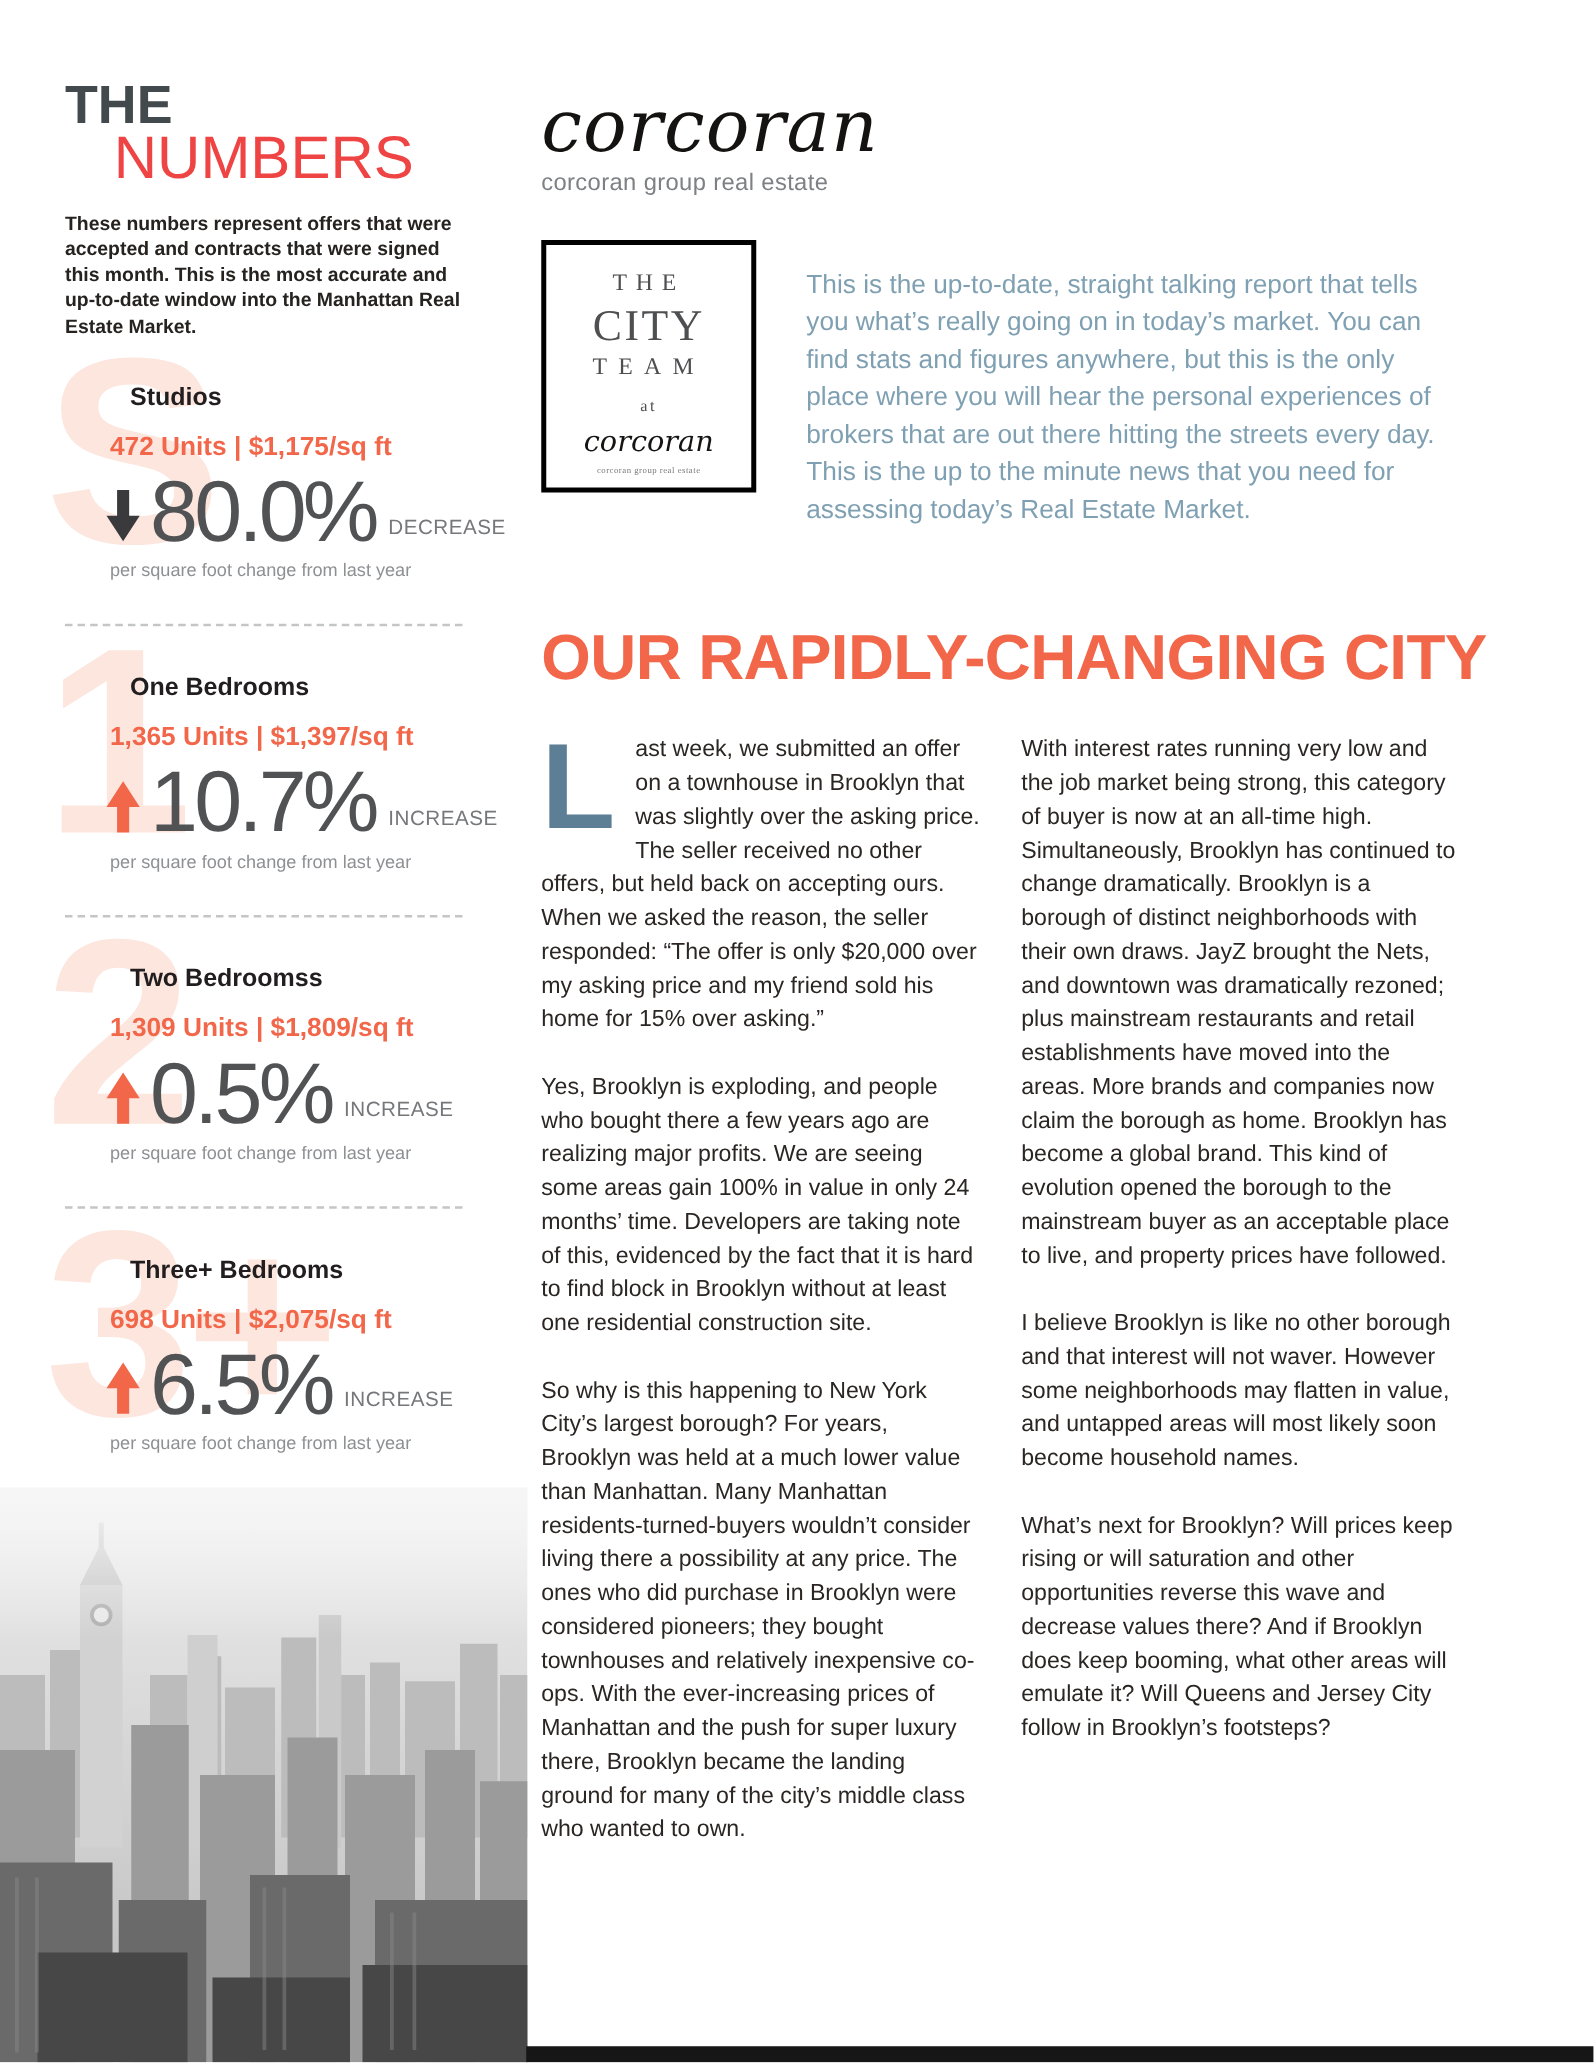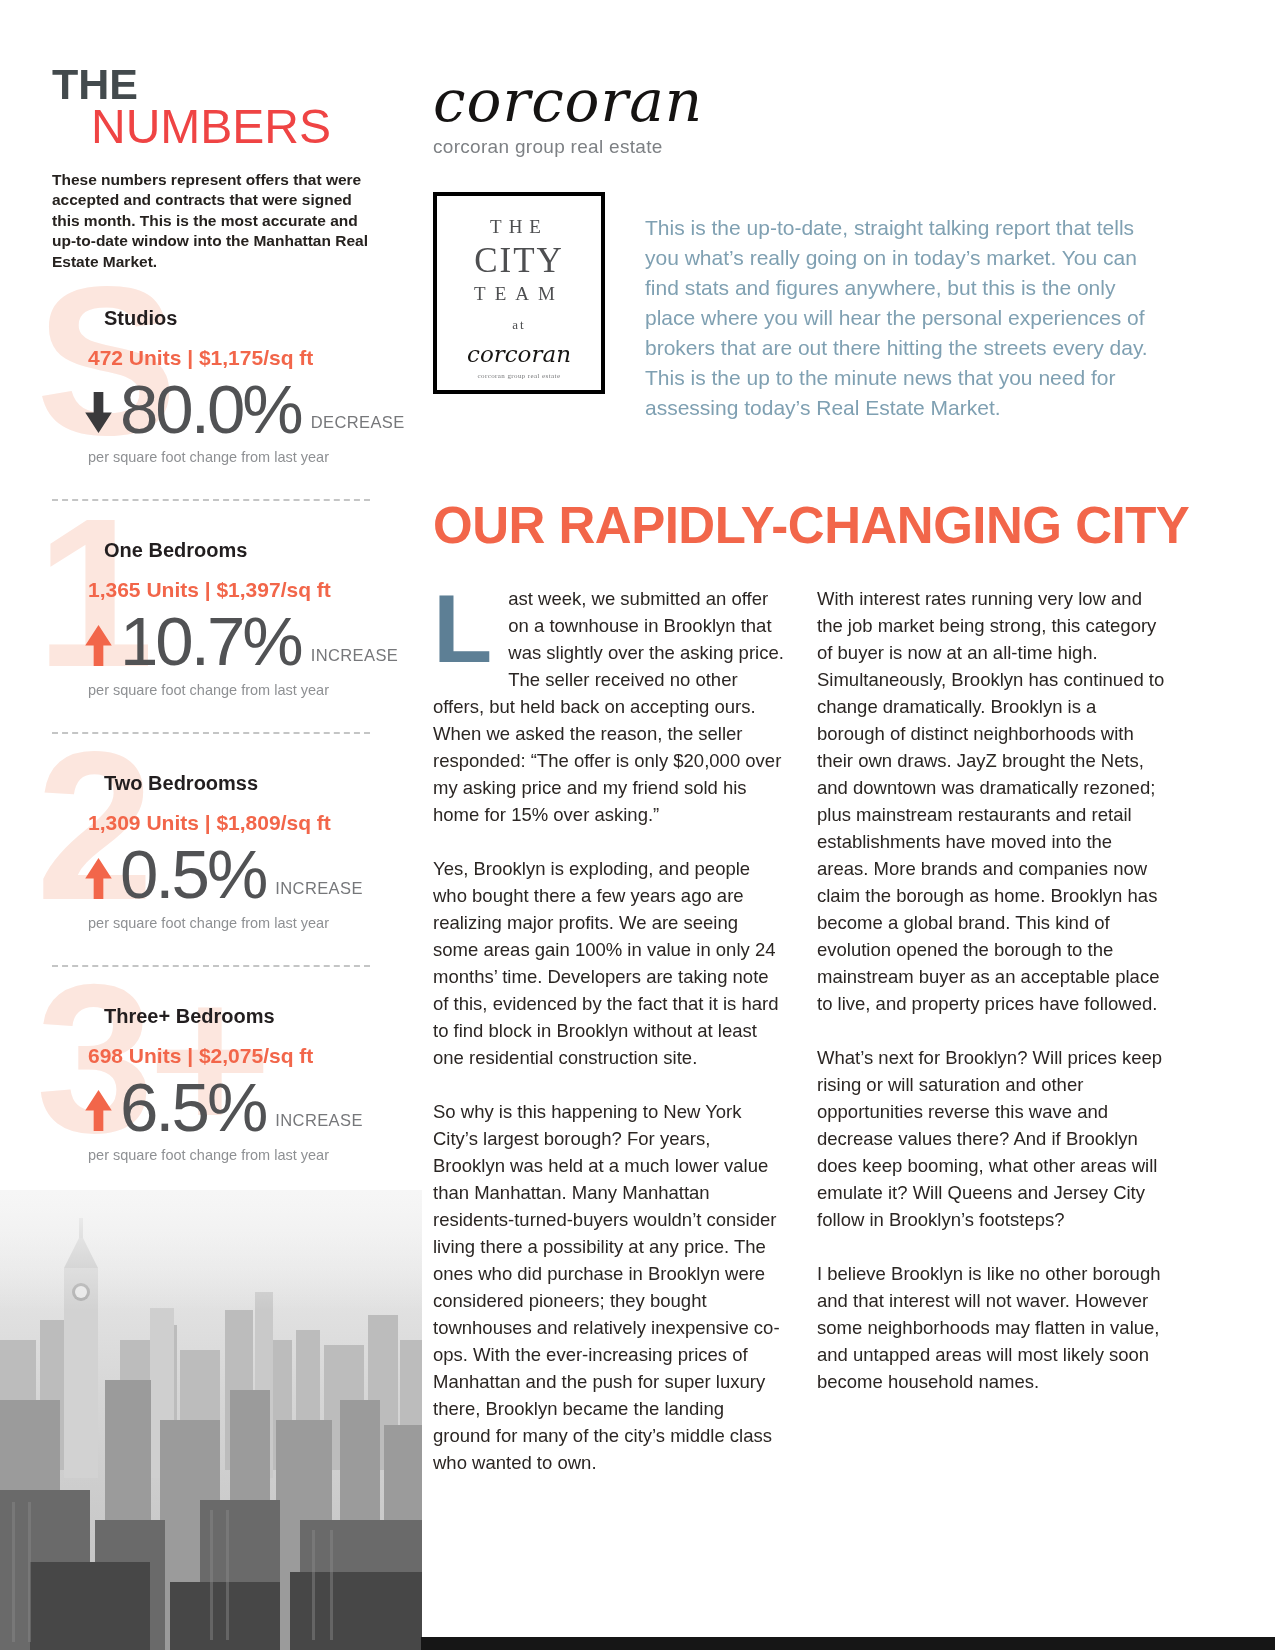--- a/index.html
+++ b/index.html
@@ -246,20 +246,20 @@
     <h1 class="headline">OUR RAPIDLY-CHANGING CITY</h1>
 
     <div class="article">
       <div class="col">
         <p><span class="dropcap">L</span><span>ast week, we submitted an offer on a townhouse in Brooklyn that was slightly over the asking price. The seller received no other offers, but held back on accepting ours. When we asked the reason, the seller responded: “The offer is only $20,000 over my asking price and my friend sold his home for 15% over asking.”</span></p>
         <p>Yes, Brooklyn is exploding, and people who bought there a few years ago are realizing major profits. We are seeing some areas gain 100% in value in only 24 months’ time. Developers are taking note of this, evidenced by the fact that it is hard to find block in Brooklyn without at least one residential construction site.</p>
         <p>So why is this happening to New York City’s largest borough? For years, Brooklyn was held at a much lower value than Manhattan. Many Manhattan residents-turned-buyers wouldn’t consider living there a possibility at any price. The ones who did purchase in Brooklyn were considered pioneers; they bought townhouses and relatively inexpensive co-ops. With the ever-increasing prices of Manhattan and the push for super luxury there, Brooklyn became the landing ground for many of the city’s middle class who wanted to own.</p>
       </div>
       <div class="col">
         <p>With interest rates running very low and the job market being strong, this category of buyer is now at an all-time high. Simultaneously, Brooklyn has continued to change dramatically. Brooklyn is a borough of distinct neighborhoods with their own draws. JayZ brought the Nets, and downtown was dramatically rezoned; plus mainstream restaurants and retail establishments have moved into the areas. More brands and companies now claim the borough as home. Brooklyn has become a global brand. This kind of evolution opened the borough to the mainstream buyer as an acceptable place to live, and property prices have followed.</p>
+        <p>I believe Brooklyn is like no other borough and that interest will not waver. However some neighborhoods may flatten in value, and untapped areas will most likely soon become household names.</p>
         <p>What’s next for Brooklyn? Will prices keep rising or will saturation and other opportunities reverse this wave and decrease values there? And if Brooklyn does keep booming, what other areas will emulate it? Will Queens and Jersey City follow in Brooklyn’s footsteps?</p>
-        <p>I believe Brooklyn is like no other borough and that interest will not waver. However some neighborhoods may flatten in value, and untapped areas will most likely soon become household names.</p>
       </div>
     </div>
   </main>
 
   <div class="footer-bar"></div>
 </div>
 
 </body></html>

